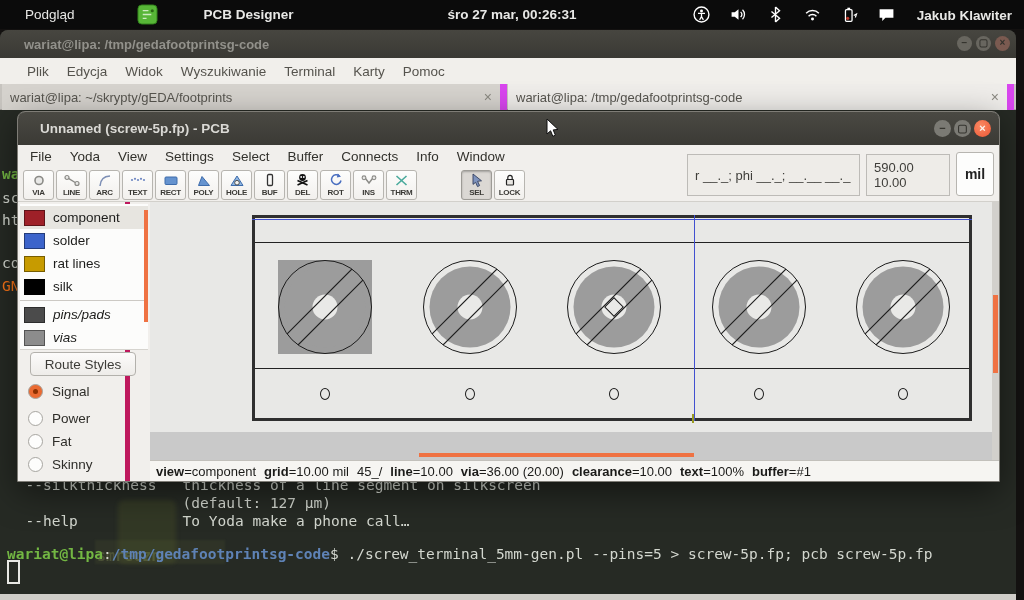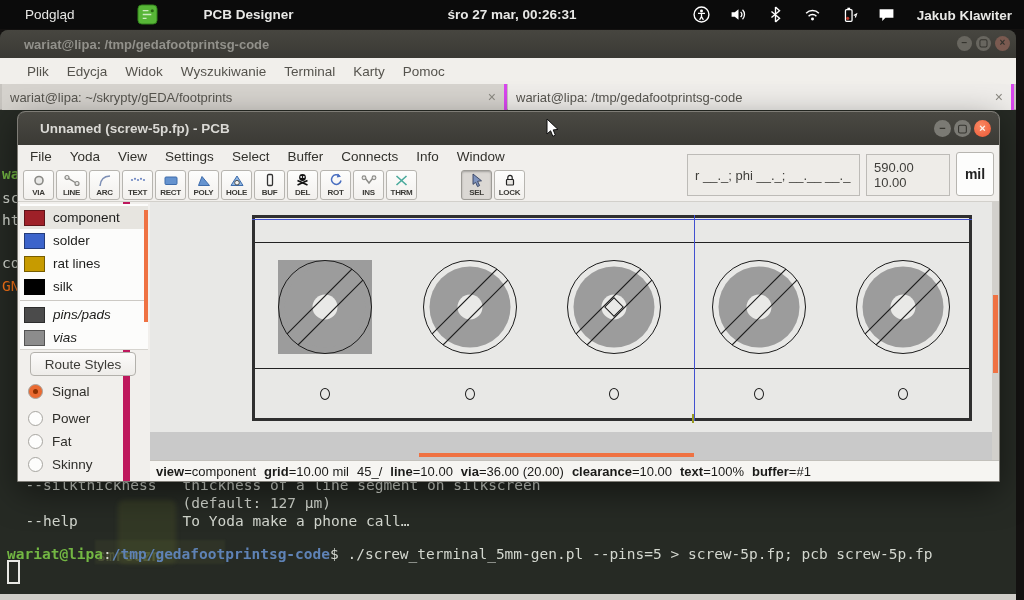--- a/index.html
+++ b/index.html
@@ -27,21 +27,21 @@
   .term-title { margin-left:24px; color:#92918b; font-weight:bold; font-size:13px; }
   .term-controls { position:absolute; right:6px; top:6px; display:flex; gap:4px; }
   .tc-btn { width:15px; height:15px; border-radius:50%; background:#68665f; color:#33322d;
             font-size:10px; line-height:14px; text-align:center; font-weight:bold; }
   .term-menubar { position:absolute; left:0; top:28px; width:100%; height:26px; background:#f1efeb;
                   display:flex; align-items:center; font-size:13.5px; color:#55534d; padding-left:18px; }
   .term-menubar .menu-item { padding:0 9px; }
   .term-tabbar { position:absolute; left:0; top:54px; width:100%; height:26px; background:#c7c4bf;
                  border-bottom:1px solid #a5a29d; }
   .term-tab { position:absolute; top:0; height:26px; display:flex; align-items:center;
-              font-size:13px; color:#57554f; border-right:3px solid #d946ef; padding:0 8px; }
+              font-size:13px; color:#57554f; border-right:7px solid #d946ef; padding:0 8px; }
   .term-tab .tab-label { flex:1; white-space:nowrap; overflow:hidden; }
   .term-tab .tab-close { color:#8a8881; font-size:14px; margin-left:6px; }
   .tab-1 { left:2px; width:505px; background:#d6d3ce; }
   .tab-2 { left:508px; width:506px; background:#efedea; }
   .term-body { position:absolute; left:0; top:80px; width:100%; height:484px; background:#262a24;
                overflow:hidden; font-family:"DejaVu Sans Mono", monospace; font-size:14.5px; color:#d3d7cf; }
   .term-line { position:absolute; white-space:pre; left:8px; }
   .term-frag { position:absolute; left:2px; white-space:pre; }
   .blob1 { position:absolute; left:118px; top:390px; width:58px; height:64px;
            background:rgba(120,130,45,0.16); border-radius:6px; filter:blur(2px); }
@@ -81,21 +81,21 @@
   .readout { position:absolute; top:42px; height:42px; border:1px solid #bdbbb7; background:#eeece8;
              color:#3f3e3a; font-size:13px; display:flex; align-items:center; padding-left:7px; }
   .readout-pos { left:669px; width:173px; }
   .readout-xy { left:848px; width:84px; }
   .units-btn { position:absolute; left:938px; top:40px; width:38px; height:44px; background:#fdfdfc;
                border:1px solid #b7b5b0; border-radius:3px; color:#222; font-size:14px; font-weight:bold;
                display:flex; align-items:center; justify-content:center; }
 
   
   .pcb-sidebar { position:absolute; left:0; top:90px; width:112px; height:279px; background:#f1efec;
-                 border-right:7px solid #be185d; }
+                 border-right:5px solid #be185d; }
   .layer-list { position:absolute; left:2px; top:2px; width:128px; background:#fcfcfb;
                 border-bottom:1px solid #d6d4cf; padding-top:2px; }
   .layer-row { height:23px; display:flex; align-items:center; padding-left:4px; font-size:13.5px; color:#1d1d1b; }
   .layer-row.hl { background:#e7e5e0; }
   .layer-swatch { width:21px; height:16px; border:1px solid rgba(0,0,0,0.4); margin-right:8px; flex:none; }
   .layer-name.it { font-style:italic; }
   .layer-sep { height:1px; background:#ccc9c4; margin:2px 0; }
   .side-thumb { position:absolute; left:126px; top:8px; width:4px; height:112px; background:#ef7243; }
   .route-btn { position:absolute; left:12px; top:150px; width:106px; height:24px;
                background:linear-gradient(#fcfbfa,#eeece9); border:1px solid #b3b1ac; border-radius:4px;

